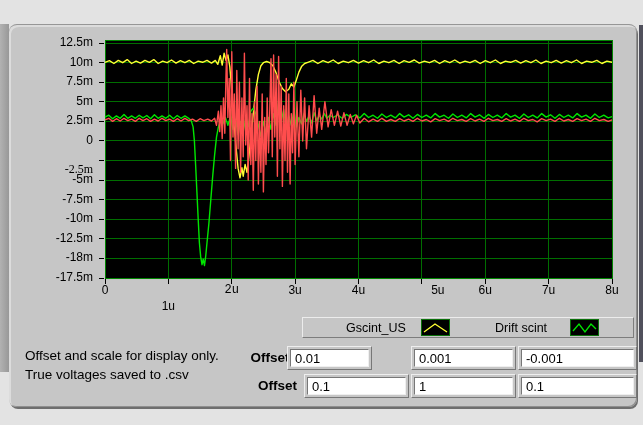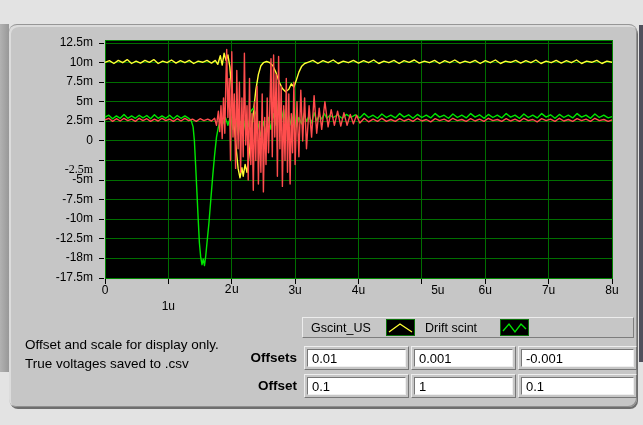--- a/index.html
+++ b/index.html
@@ -34,28 +34,28 @@
     position:absolute;width:28px;text-align:center;
     font-size:12px;color:#000;line-height:15px;
   }
   .legend-bar{
     position:absolute;left:293px;top:292px;width:332px;height:21px;
     background:#c6c6c6;
     border:1px solid;border-color:#ececec #7d7d7d #7d7d7d #ececec;
     display:flex;align-items:center;padding-left:8px;box-sizing:border-box;
     font-size:12.5px;color:#000;
   }
-  .legend-item{display:flex;align-items:center;}
+  .legend-item{display:flex;align-items:center;margin-left:35px;}
   .legend-label{width:70px;margin-right:5px;white-space:nowrap;}
   .legend-glyph{
     width:27px;height:15px;background:#000;
     border:1px solid #0a700a;margin-right:10px;flex:none;
   }
   .info-text{
-    position:absolute;left:16px;top:310px;
+    position:absolute;left:16px;top:321px;
     font-size:13.5px;color:#000;line-height:19px;
   }
   .ctl-label{
     position:absolute;width:110px;text-align:right;
     font-weight:bold;font-size:13.5px;color:#000;
   }
   .field-row{position:absolute;height:24px;}
   .field{
     position:absolute;top:0;height:24px;box-sizing:border-box;
     background:#c6c6c6;padding:2px;
@@ -170,21 +170,21 @@
     </div>
   </div>
 
   <div class="info-text">
     <div>Offset and scale for display only.</div>
     <div>True voltages saved to .csv</div>
   </div>
 
   <div class="ctl-label" style="left:178px;top:325px;">Offsets</div>
   <div class="field-row" style="left:0;top:321px;width:100%;">
-    <div class="field" style="left:295px;width:105px;">
+    <div class="field" style="left:278px;width:85px;">
       <input type="text" value="0.01" style="">
     </div>
     <div class="field" style="left:402px;width:105px;">
       <input type="text" value="0.001" style="">
     </div>
     <div class="field" style="left:509px;width:119px;">
       <input type="text" value="-0.001" style="">
     </div>
   </div>
 

